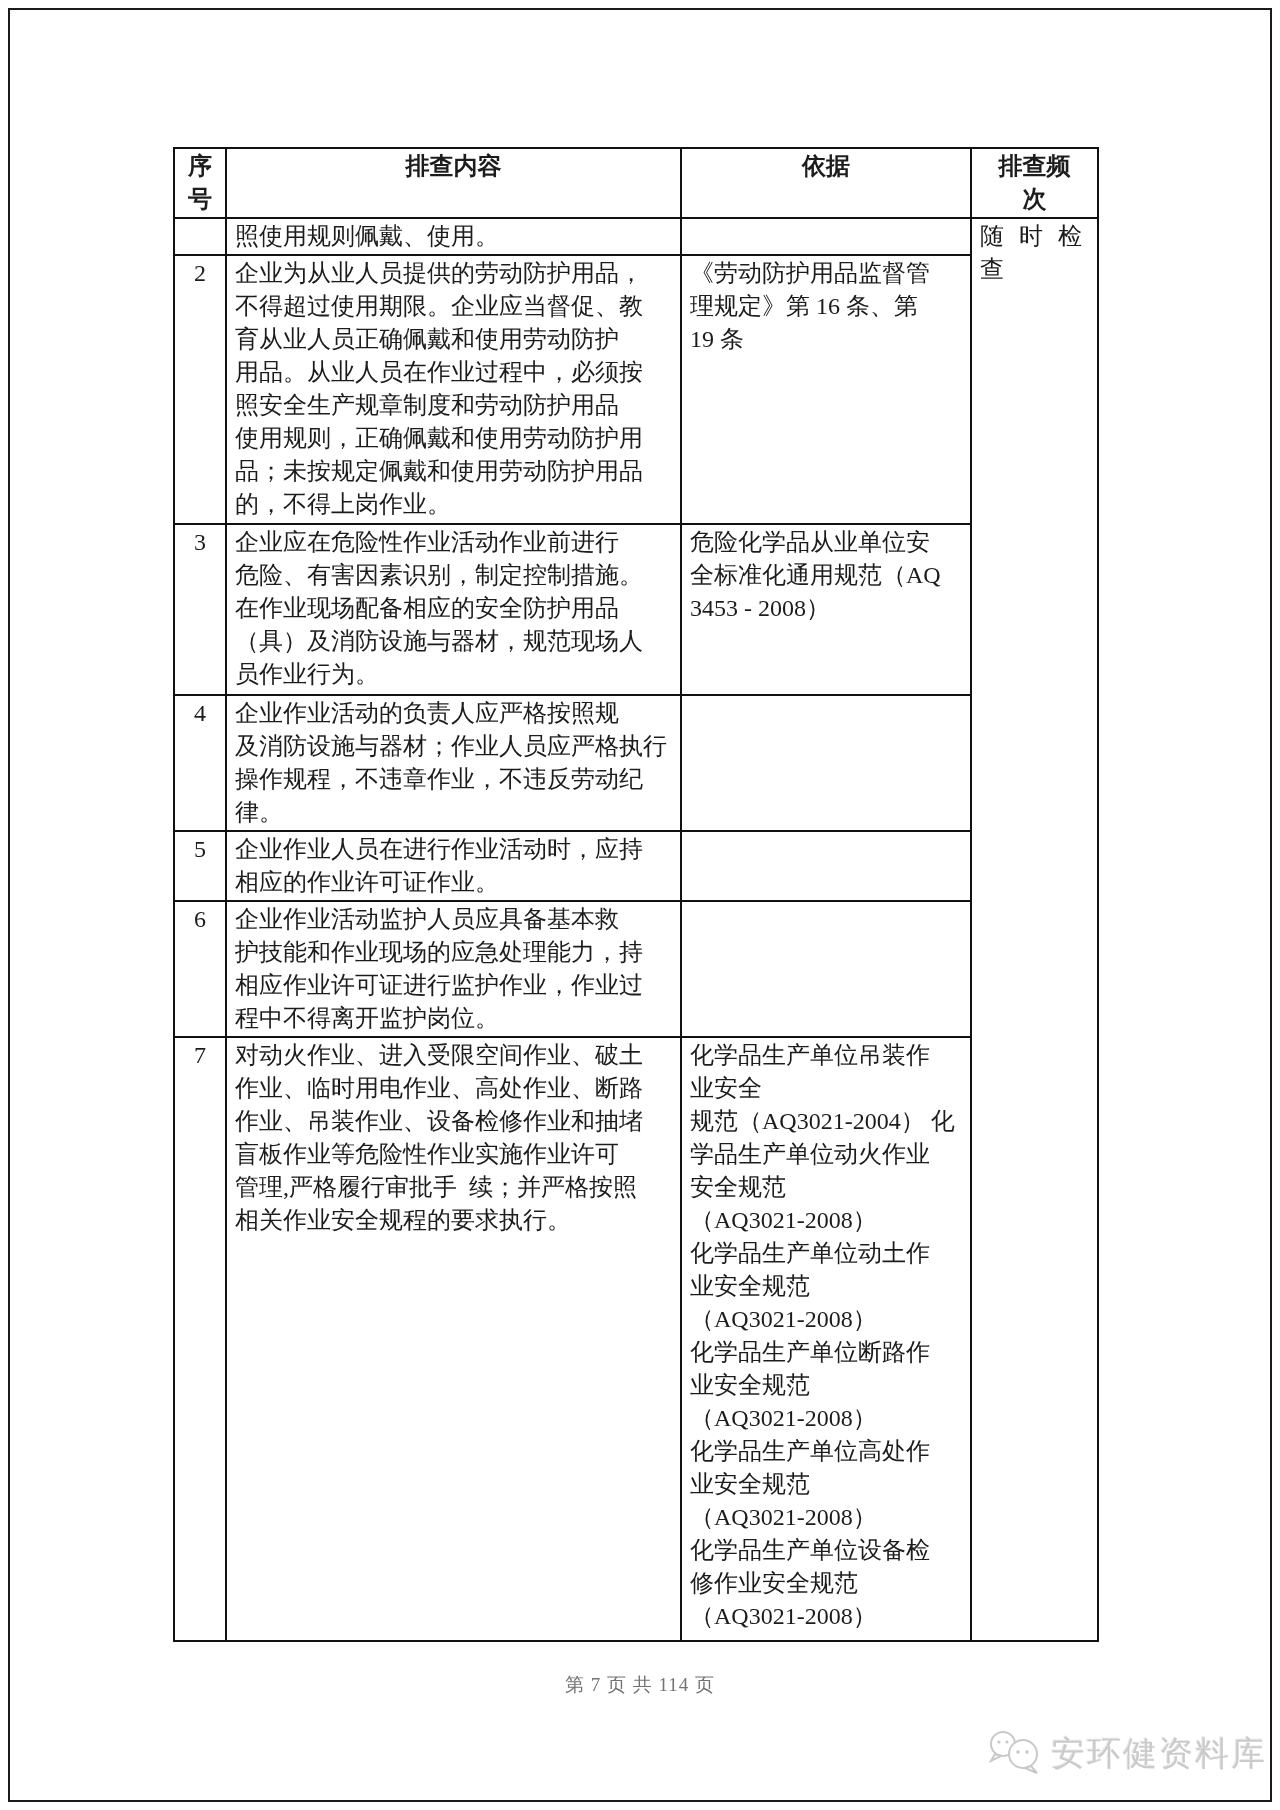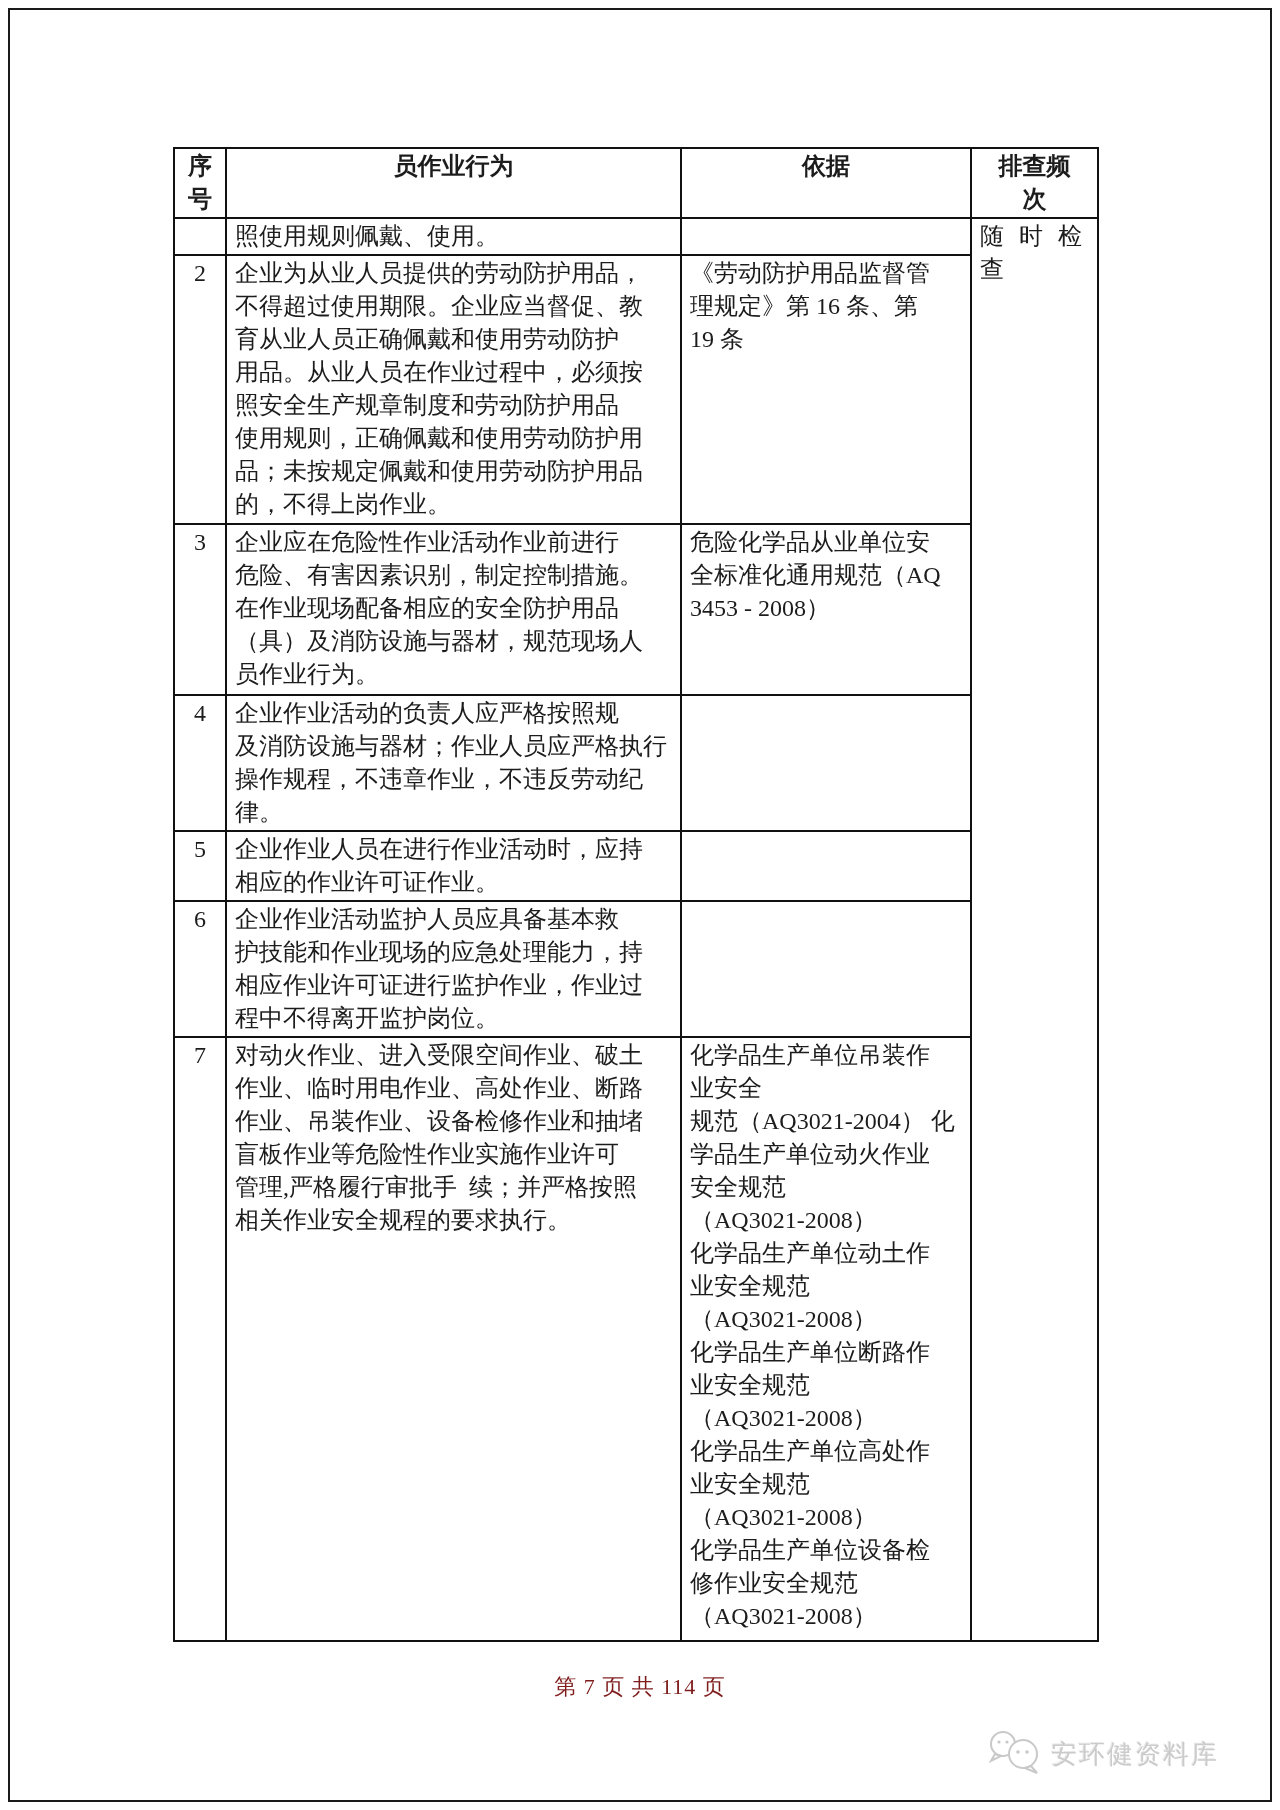--- a/index.html
+++ b/index.html
@@ -59,33 +59,33 @@
   tr.r3{height:171px;}
   tr.r4{height:135px;}
   tr.r5{height:69px;}
   tr.r6{height:134px;}
   tr.r7{height:604px;}
   .footer{
     position:absolute;
     left:0;top:1672px;
     width:100%;
     text-align:center;
-    font-size:22px;
+    font-size:19px;
     letter-spacing:1px;
-    color:#7f1d1d;
+    color:#737373;
   }
   .watermark{
     position:absolute;
     left:985px;top:1728px;
     display:flex;
     align-items:center;
     gap:8px;
   }
   .watermark .wm-text{
-    font-size:26px;
+    font-size:34px;
     letter-spacing:2px;
     color:#cbcbcb;
     text-shadow:1px 1px 0 #ffffff,-1px -1px 0 #e8e8e8;
     font-family:Liberation Mono, monospace;
     text-align:center;
   }
 </style>
 </head>
 <body>
 
@@ -96,21 +96,21 @@
     <colgroup>
       <col style="width:52px">
       <col style="width:455px">
       <col style="width:290px">
       <col style="width:127px">
     </colgroup>
     <tbody>
         <tr class="hrow">
       <th class="hdr">序
 号</th>
-      <th class="hdr">员作业行为</th>
+      <th class="hdr">排查内容</th>
       <th class="hdr">依据</th>
       <th class="hdr">排查频
 次</th>
     </tr>
     <tr class="r1">
       <td class="no-cell"></td>
       <td class="content-cell">照使用规则佩戴、使用。</td>
       <td class="basis-cell"></td>
       <td class="freq-cell" rowspan="7">随 时 检
 查</td>

